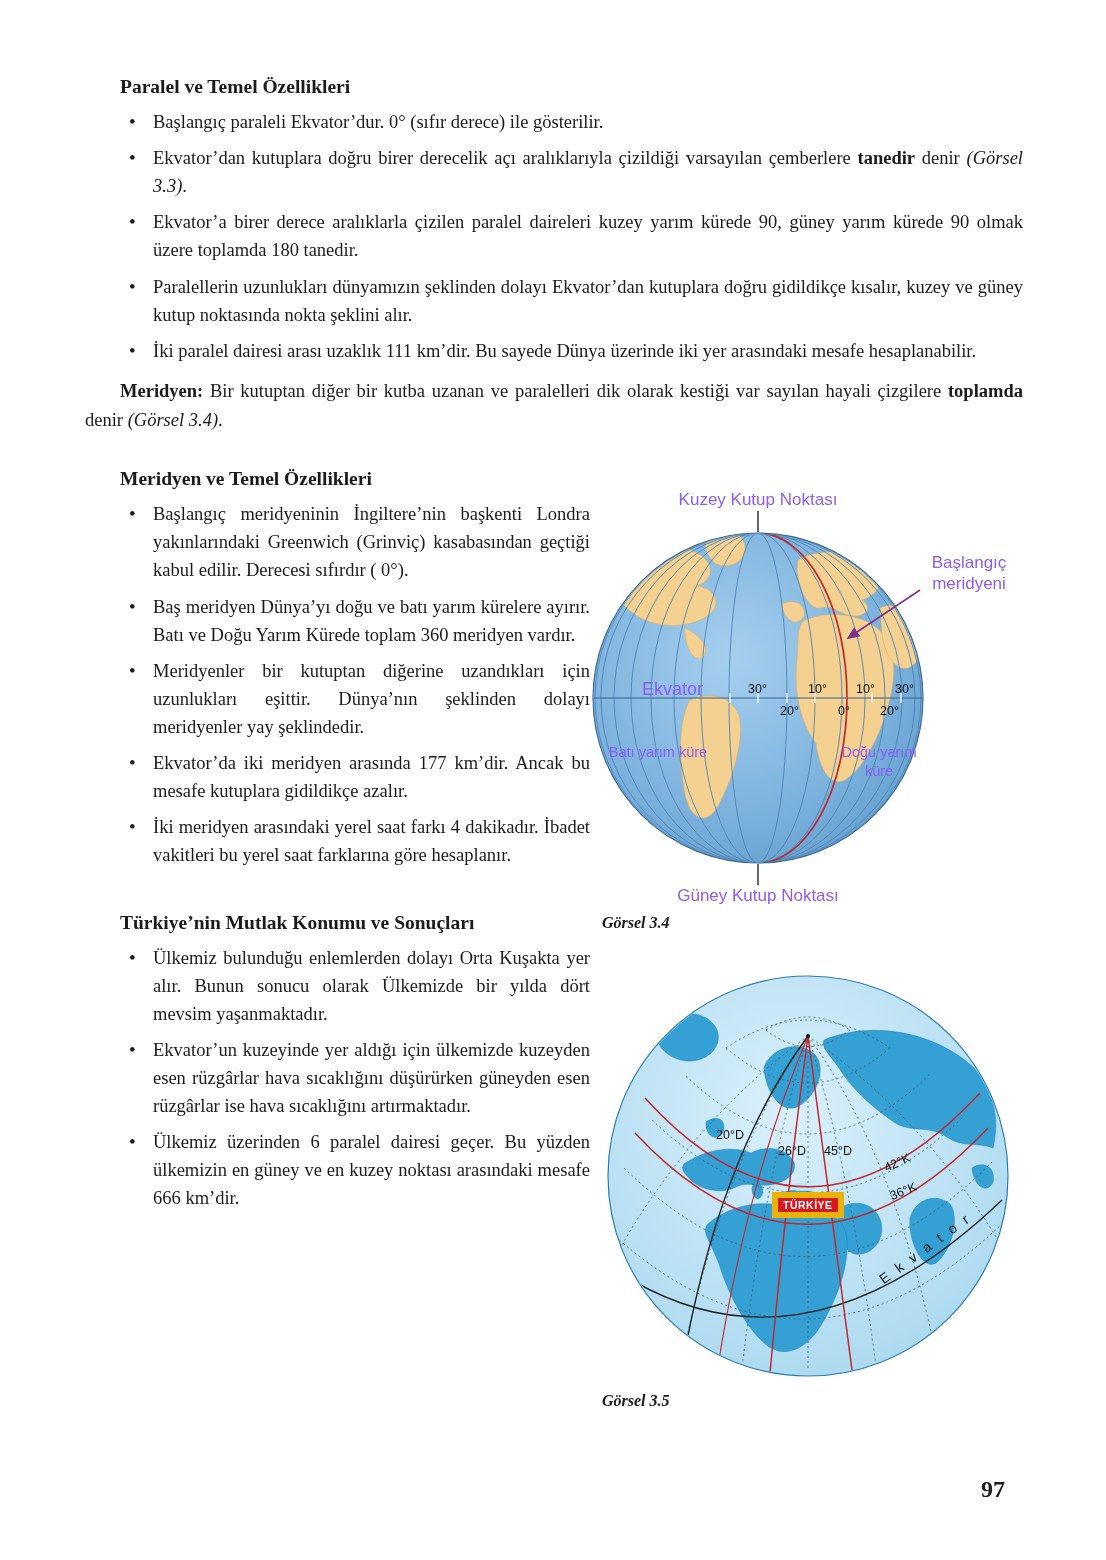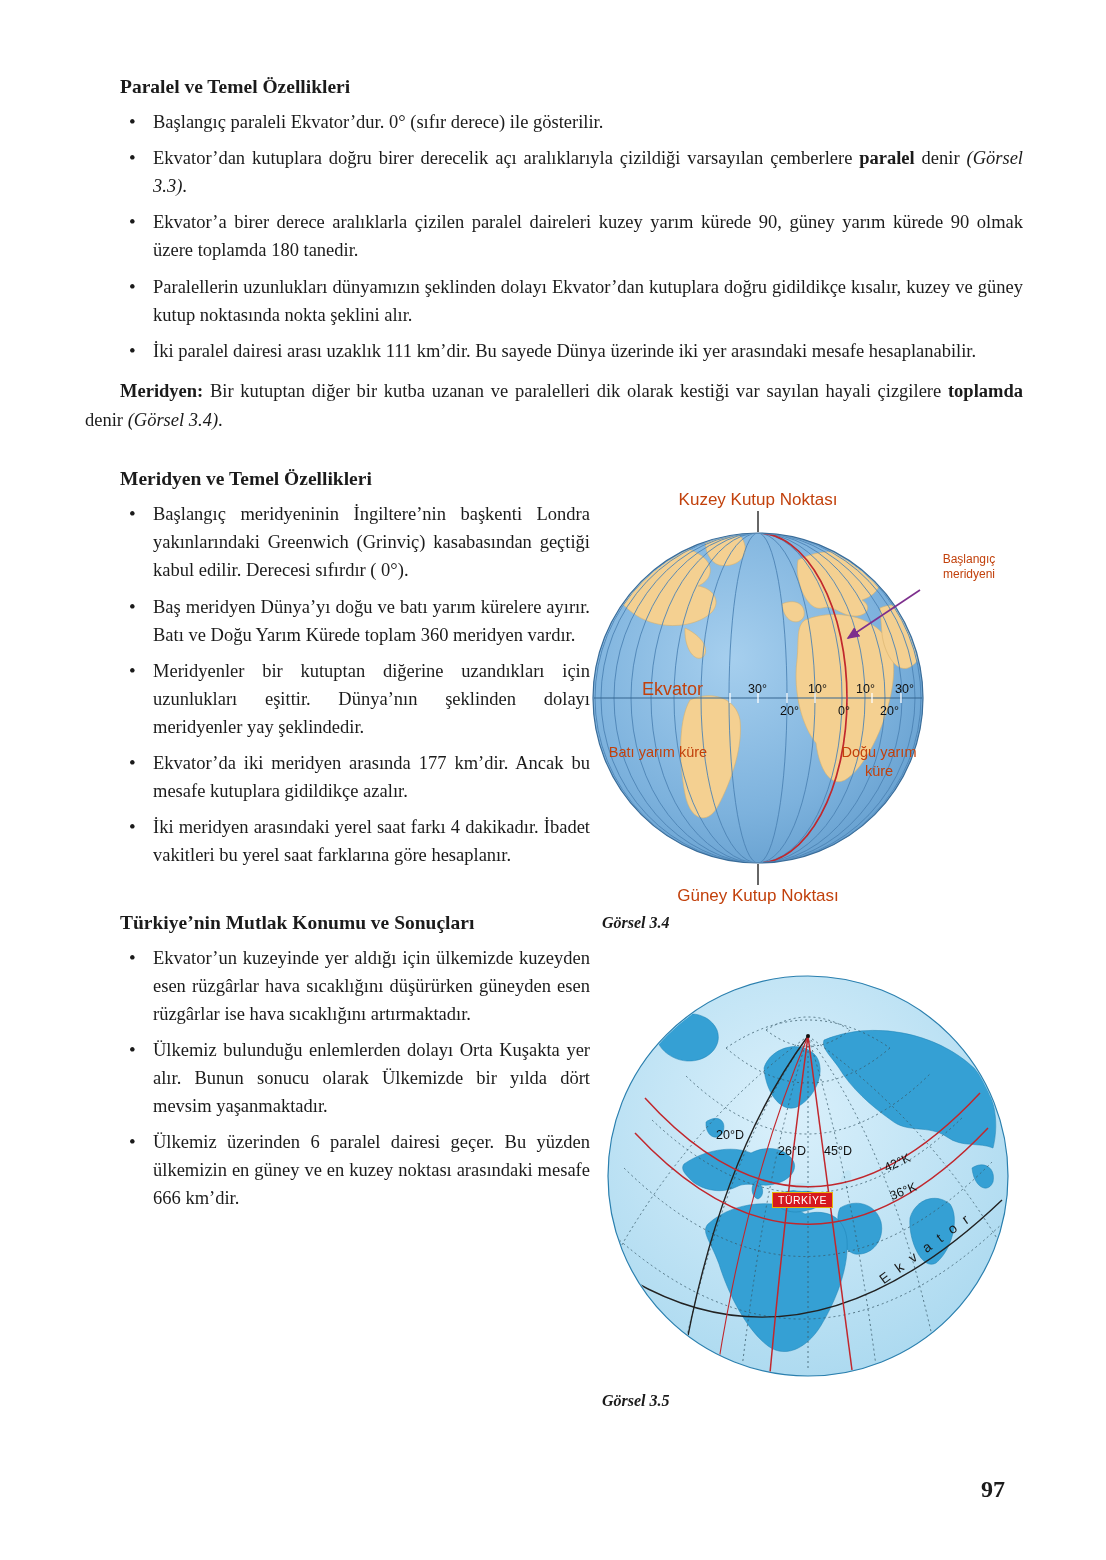--- a/index.html
+++ b/index.html
@@ -43,75 +43,75 @@
   .left-col h3.sec.second { margin-top:42px; }
   .right-col { width:433px; }
 
   .fig { position:relative; }
   #fig34 { width:433px; height:420px; margin-top:38px; }
   #fig35 { width:433px; height:418px; margin-top:36px; }
   .fig svg { position:absolute; left:0; top:0; }
   .fig-label {
     position:absolute;
     font-family:"Liberation Sans", sans-serif;
-    color:#c2410c;
+    color:#8b5cf6;
   }
   .pole-label { left:0; top:0; width:336px; text-align:center; font-size:17px; }
   .deg { font-size:12.5px; color:#101010; }
   .caption {
     font-size:16px; font-weight:bold; font-style:italic;
     margin:6px 0 0 12px;
   }
   .turkiye-badge {
     position:absolute;
     background:#d6191f; color:#ffffff;
-    border:1px solid #eab308;
+    border:6px solid #eab308;
     font-family:"Liberation Sans", sans-serif;
-    font-size:10.5px; font-weight:normal;
+    font-size:10.5px; font-weight:bold;
     letter-spacing:0.5px;
     padding:1px 5px;
   }
   .rot { transform-origin:left top; }
   .page-number {
     position:absolute; top:1476px; right:101px;
     font-size:24px; font-weight:bold;
   }
 </style>
 </head>
 <body>
 
 <div class="page">
   <div class="content">
 
     <h3 class="sec">Paralel ve Temel Özellikleri</h3>
     <ul class="bl">
       <li><span>Başlangıç paraleli Ekvator’dur. 0° (sıfır derece) ile gösterilir.</span></li>
-      <li><span>Ekvator’dan kutuplara doğru birer derecelik açı aralıklarıyla çizildiği varsayılan çemberlere </span><span class="b">paralel</span><span> denir </span><span class="i">(Görsel 3.3)</span><span>.</span></li>
+      <li><span>Ekvator’dan kutuplara doğru birer derecelik açı aralıklarıyla çizildiği varsayılan çemberlere </span><span class="b">tanedir</span><span> denir </span><span class="i">(Görsel 3.3)</span><span>.</span></li>
       <li><span>Ekvator’a birer derece aralıklarla çizilen paralel daireleri kuzey yarım kürede 90, güney yarım kürede 90 olmak üzere toplamda 180 tanedir.</span></li>
       <li><span>Paralellerin uzunlukları dünyamızın şeklinden dolayı Ekvator’dan kutuplara doğru gidildikçe kısalır, kuzey ve güney kutup noktasında nokta şeklini alır.</span></li>
       <li><span>İki paralel dairesi arası uzaklık 111 km’dir. Bu sayede Dünya üzerinde iki yer arasındaki mesafe hesaplanabilir.</span></li>
     </ul>
 
     <p class="def-para"><span class="b">Meridyen:</span><span> Bir kutuptan diğer bir kutba uzanan ve paralelleri dik olarak kestiği var sayılan hayali çizgilere </span><span class="b">toplamda</span><span> denir </span><span class="i">(Görsel 3.4)</span><span>.</span></p>
 
     <div class="two-col">
       <div class="left-col">
         <h3 class="sec first">Meridyen ve Temel Özellikleri</h3>
         <ul class="bl">
           <li><span>Başlangıç meridyeninin İngiltere’nin başkenti Londra yakınlarındaki  Greenwich (Grinviç) kasabasından geçtiği kabul edilir. Derecesi sıfırdır ( 0°).</span></li>
           <li><span>Baş meridyen Dünya’yı doğu ve batı yarım kürelere ayırır. Batı ve Doğu Yarım Kürede  toplam 360 meridyen vardır.</span></li>
           <li><span>Meridyenler bir kutuptan diğerine uzandıkları için uzunlukları eşittir. Dünya’nın şeklinden dolayı meridyenler yay şeklindedir.</span></li>
           <li><span>Ekvator’da iki meridyen arasında 177 km’dir. Ancak bu mesafe kutuplara gidildikçe azalır.</span></li>
           <li><span>İki meridyen arasındaki yerel saat farkı 4 dakikadır. İbadet vakitleri bu yerel saat farklarına göre hesaplanır.</span></li>
         </ul>
 
         <h3 class="sec second">Türkiye’nin Mutlak Konumu ve Sonuçları</h3>
         <ul class="bl">
+          <li><span>Ülkemiz bulunduğu enlemlerden dolayı Orta Kuşakta yer alır. Bunun sonucu olarak Ülkemizde bir yılda dört mevsim yaşanmaktadır.</span></li>
           <li><span>Ekvator’un kuzeyinde yer aldığı için ülkemizde kuzeyden esen rüzgârlar hava sıcaklığını düşürürken güneyden esen rüzgârlar ise hava sıcaklığını artırmaktadır.</span></li>
-          <li><span>Ülkemiz bulunduğu enlemlerden dolayı Orta Kuşakta yer alır. Bunun sonucu olarak Ülkemizde bir yılda dört mevsim yaşanmaktadır.</span></li>
           <li><span>Ülkemiz üzerinden 6 paralel dairesi geçer. Bu yüzden ülkemizin en güney ve en kuzey noktası arasındaki mesafe 666 km’dir.</span></li>
         </ul>
       </div>
 
       <div class="right-col">
 
         <div class="fig" id="fig34">
           <svg width="433" height="420" viewBox="0 0 433 420">
             <defs>
               <radialGradient id="oc34" cx="42%" cy="38%" r="78%">
@@ -158,21 +158,21 @@
                 <line x1="282" y1="205" x2="282" y2="215"></line>
                 <line x1="311" y1="205" x2="311" y2="215"></line>
               </g>
               <path d="M 168,45 A 89 165 0 0 1 168,375" fill="none" stroke="#c1272d" stroke-width="1.7"></path>
             </g>
             <line x1="168" y1="23" x2="168" y2="44" stroke="#333333" stroke-width="1.5"></line>
             <line x1="168" y1="376" x2="168" y2="397" stroke="#333333" stroke-width="1.5"></line>
             <line x1="330" y1="102" x2="258" y2="150" stroke="#7d2f8d" stroke-width="1.6" marker-end="url(#arr)"></line>
           </svg>
           <div class="fig-label pole-label" style="top:2px;">Kuzey Kutup Noktası</div>
-          <div class="fig-label" style="left:325px; top:64px; width:108px; text-align:center; font-size:12px; line-height:1.25;">Başlangıç meridyeni</div>
+          <div class="fig-label" style="left:325px; top:64px; width:108px; text-align:center; font-size:17px; line-height:1.25;">Başlangıç meridyeni</div>
           <div class="fig-label" style="left:52px; top:191px; font-size:18px;">Ekvator</div>
           <div class="fig-label deg" style="left:158px; top:194px;">30°</div>
           <div class="fig-label deg" style="left:218px; top:194px;">10°</div>
           <div class="fig-label deg" style="left:266px; top:194px;">10°</div>
           <div class="fig-label deg" style="left:305px; top:194px;">30°</div>
           <div class="fig-label deg" style="left:190px; top:216px;">20°</div>
           <div class="fig-label deg" style="left:248px; top:216px;">0°</div>
           <div class="fig-label deg" style="left:290px; top:216px;">20°</div>
           <div class="fig-label" style="left:16px; top:255px; width:104px; text-align:center; font-size:14.5px; line-height:1.3;">Batı yarım küre</div>
           <div class="fig-label" style="left:237px; top:255px; width:104px; text-align:center; font-size:14.5px; line-height:1.3;">Doğu yarım küre</div>

